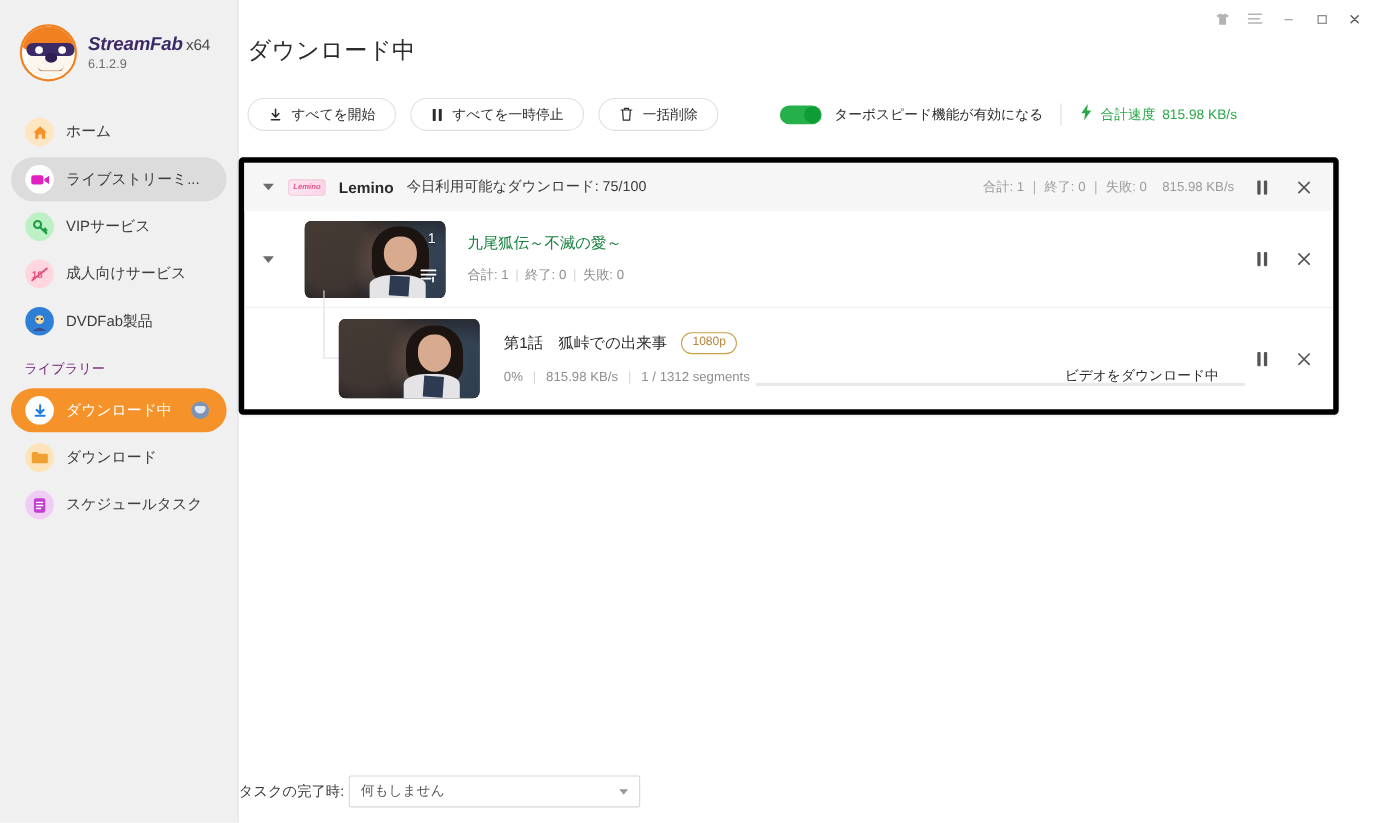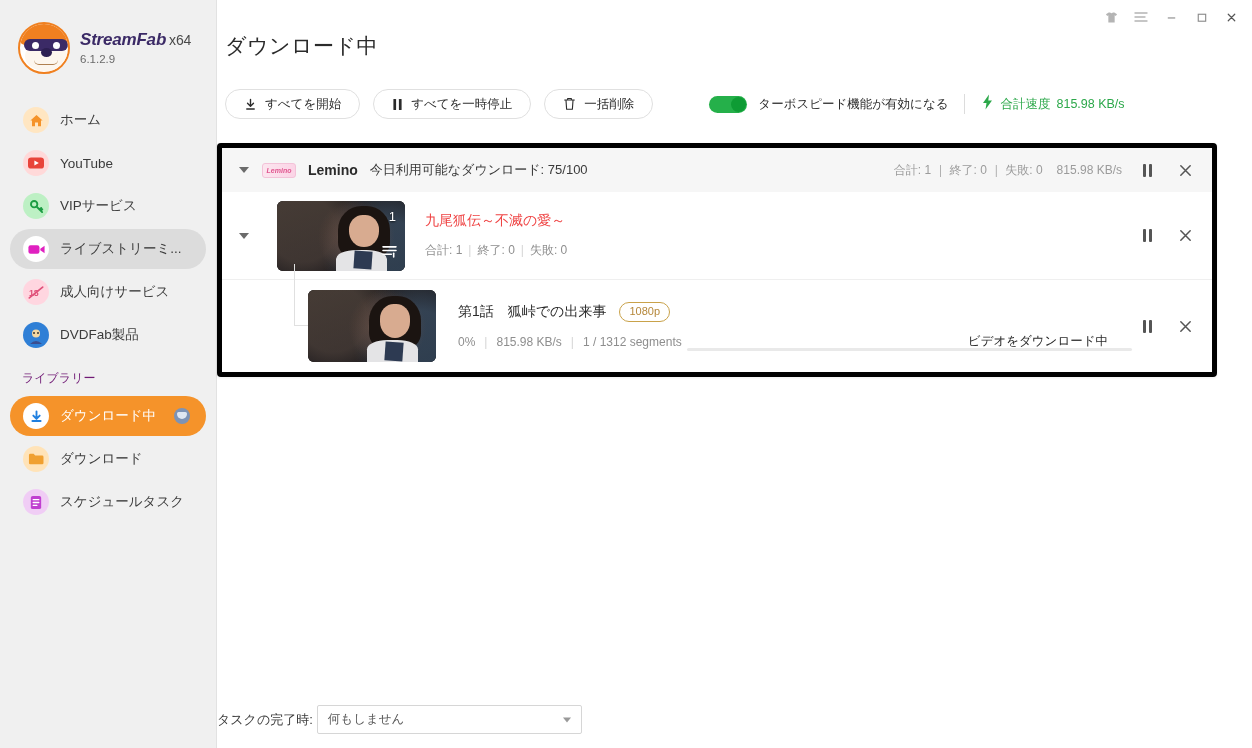--- a/index.html
+++ b/index.html
@@ -202,21 +202,21 @@
     position:absolute; left:60%; top:72%; width:14%; height:26%;
     background:#2d3a52; transform: rotate(4deg);
   }
   .thumb-num {
     position: absolute; right: 9px; top: 8px; color: #fff; font-size: 13px;
     text-shadow: 0 1px 2px rgba(0,0,0,0.7);
   }
   .thumb-list-ico { position: absolute; right: 8px; bottom: 9px; }
 
   .series-info { margin-left: 20px; }
-  .series-title { font-size: 14px; color: #ef4444; margin-bottom: 12px; }
+  .series-title { font-size: 14px; color: #15803d; margin-bottom: 12px; }
   .series-stats { font-size: 12px; color: #8e8e8e; }
   .series-stats .sep { color: #d5d5d5; margin: 0 6px; }
 
   .row-caret {
     position: absolute; left: 14px; top: 50%; transform: translateY(-50%);
     width: 16px; height: 16px; display:flex; align-items:center; justify-content:center;
   }
   .row-caret i {
     display:block; width:0; height:0;
     border-left:5.5px solid transparent; border-right:5.5px solid transparent;
@@ -301,48 +301,39 @@
 
       <div class="nav-item">
         <span class="nav-ico" style="background:#ffe6c2;">
           <svg width="15" height="15" viewBox="0 0 16 16">
               <path d="M8 2 L14.5 8 L12.8 8 L12.8 14 L9.6 14 L9.6 10 L6.4 10 L6.4 14 L3.2 14 L3.2 8 L1.5 8 Z" fill="#f5932a"></path>
             </svg>
         </span>
         <span class="nav-label">ホーム</span>
       </div>
 
-      <div class="nav-item">
-        <span class="nav-ico" style="background:#ffd9d9;">
-          <svg width="16" height="12" viewBox="0 0 20 14">
-              <rect x="0" y="0" width="20" height="14" rx="4" fill="#e8443a"></rect>
-              <path d="M8 4 L13.5 7 L8 10 Z" fill="#fff"></path>
-            </svg>
-        </span>
-        <span class="nav-label">YouTube</span>
+
+      <div class="nav-item active-gray">
+        <span class="nav-ico" style="background:#ffffff;">
+          <svg width="17" height="13" viewBox="0 0 20 14">
+              <rect x="0.5" y="2" width="13" height="10" rx="2.5" fill="#e020c0"></rect>
+              <path d="M14.5 6 L19.5 2.5 L19.5 11.5 L14.5 8 Z" fill="#e020c0"></path>
+            </svg>
+        </span>
+        <span class="nav-label">ライブストリーミ...</span>
       </div>
 
       <div class="nav-item">
         <span class="nav-ico" style="background:#bdf0c4;">
           <svg width="15" height="15" viewBox="0 0 16 16">
               <circle cx="5.5" cy="5.5" r="3.4" fill="none" stroke="#1c9c43" stroke-width="2"></circle>
               <path d="M8 8 L14 14 M11 11 L13 9.5 M12.5 12.5 L14.2 11" stroke="#1c9c43" stroke-width="2" fill="none" stroke-linecap="round"></path>
             </svg>
         </span>
         <span class="nav-label">VIPサービス</span>
-      </div>
-
-      <div class="nav-item active-gray">
-        <span class="nav-ico" style="background:#ffffff;">
-          <svg width="17" height="13" viewBox="0 0 20 14">
-              <rect x="0.5" y="2" width="13" height="10" rx="2.5" fill="#e020c0"></rect>
-              <path d="M14.5 6 L19.5 2.5 L19.5 11.5 L14.5 8 Z" fill="#e020c0"></path>
-            </svg>
-        </span>
-        <span class="nav-label">ライブストリーミ...</span>
       </div>
 
       <div class="nav-item">
         <span class="nav-ico" style="background:#ffd6e0;">
           <svg width="16" height="15" viewBox="0 0 18 16">
               <text x="1" y="12" font-size="10" font-family="Liberation Sans, sans-serif" font-weight="bold" fill="#e0527a">18</text>
               <path d="M1.5 14 L16.5 2" stroke="#e0527a" stroke-width="2" stroke-linecap="round"></path>
             </svg>
         </span>
         <span class="nav-label">成人向けサービス</span>

